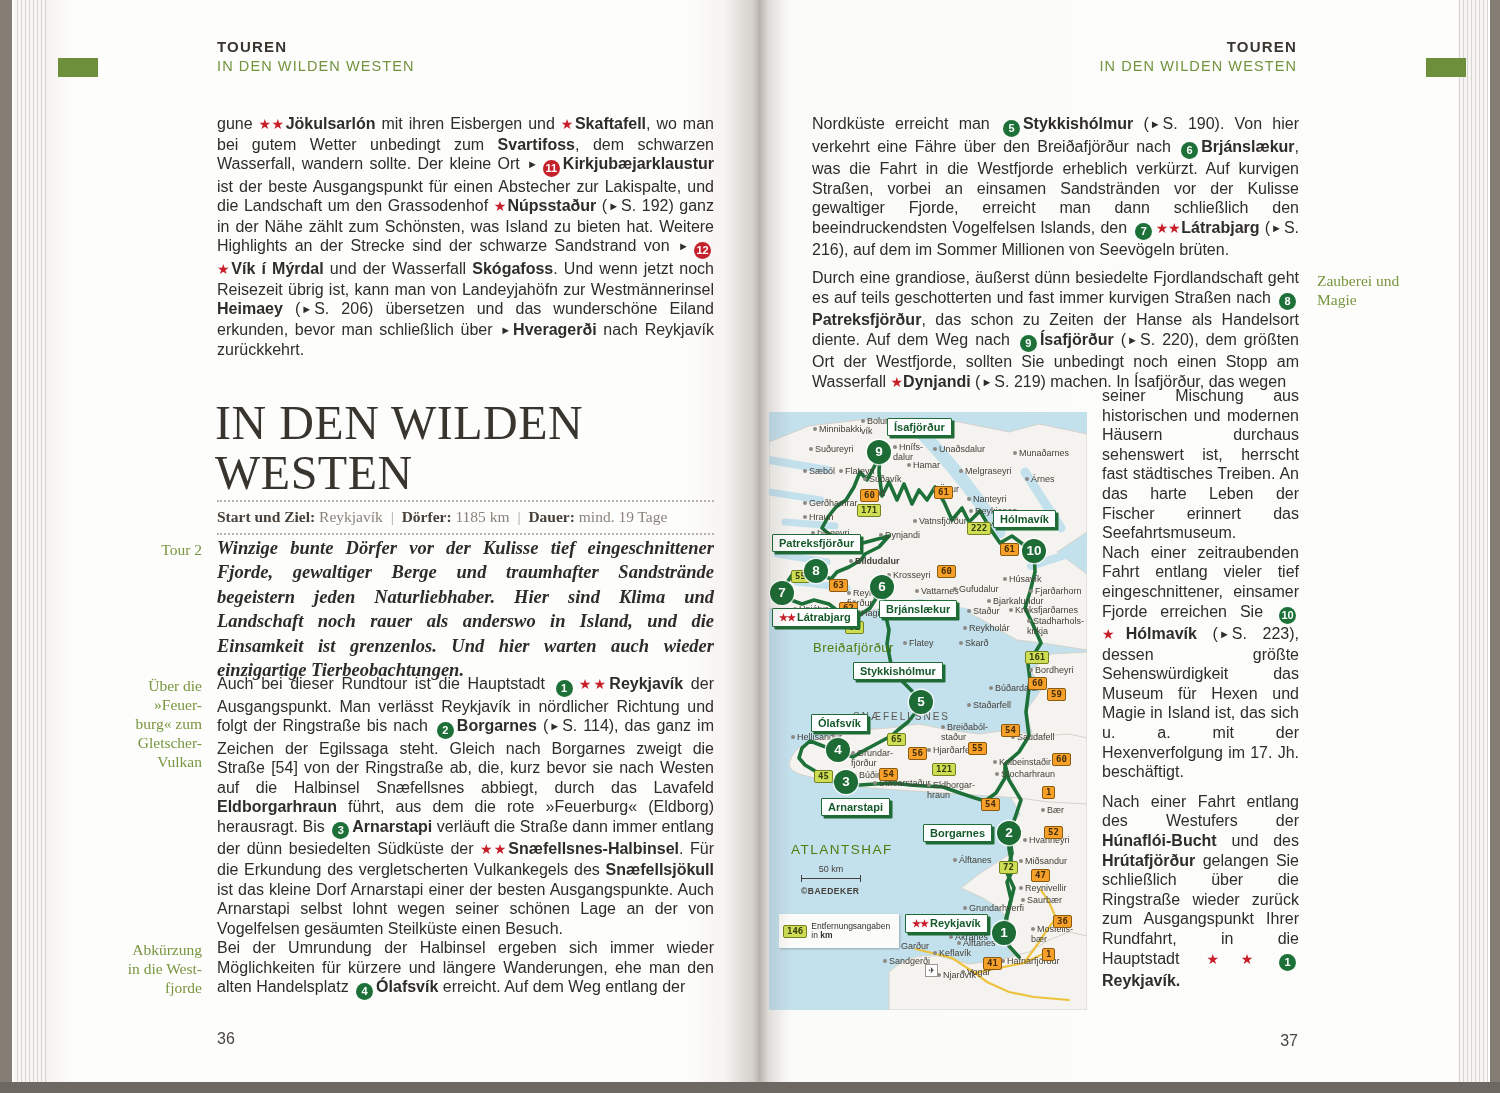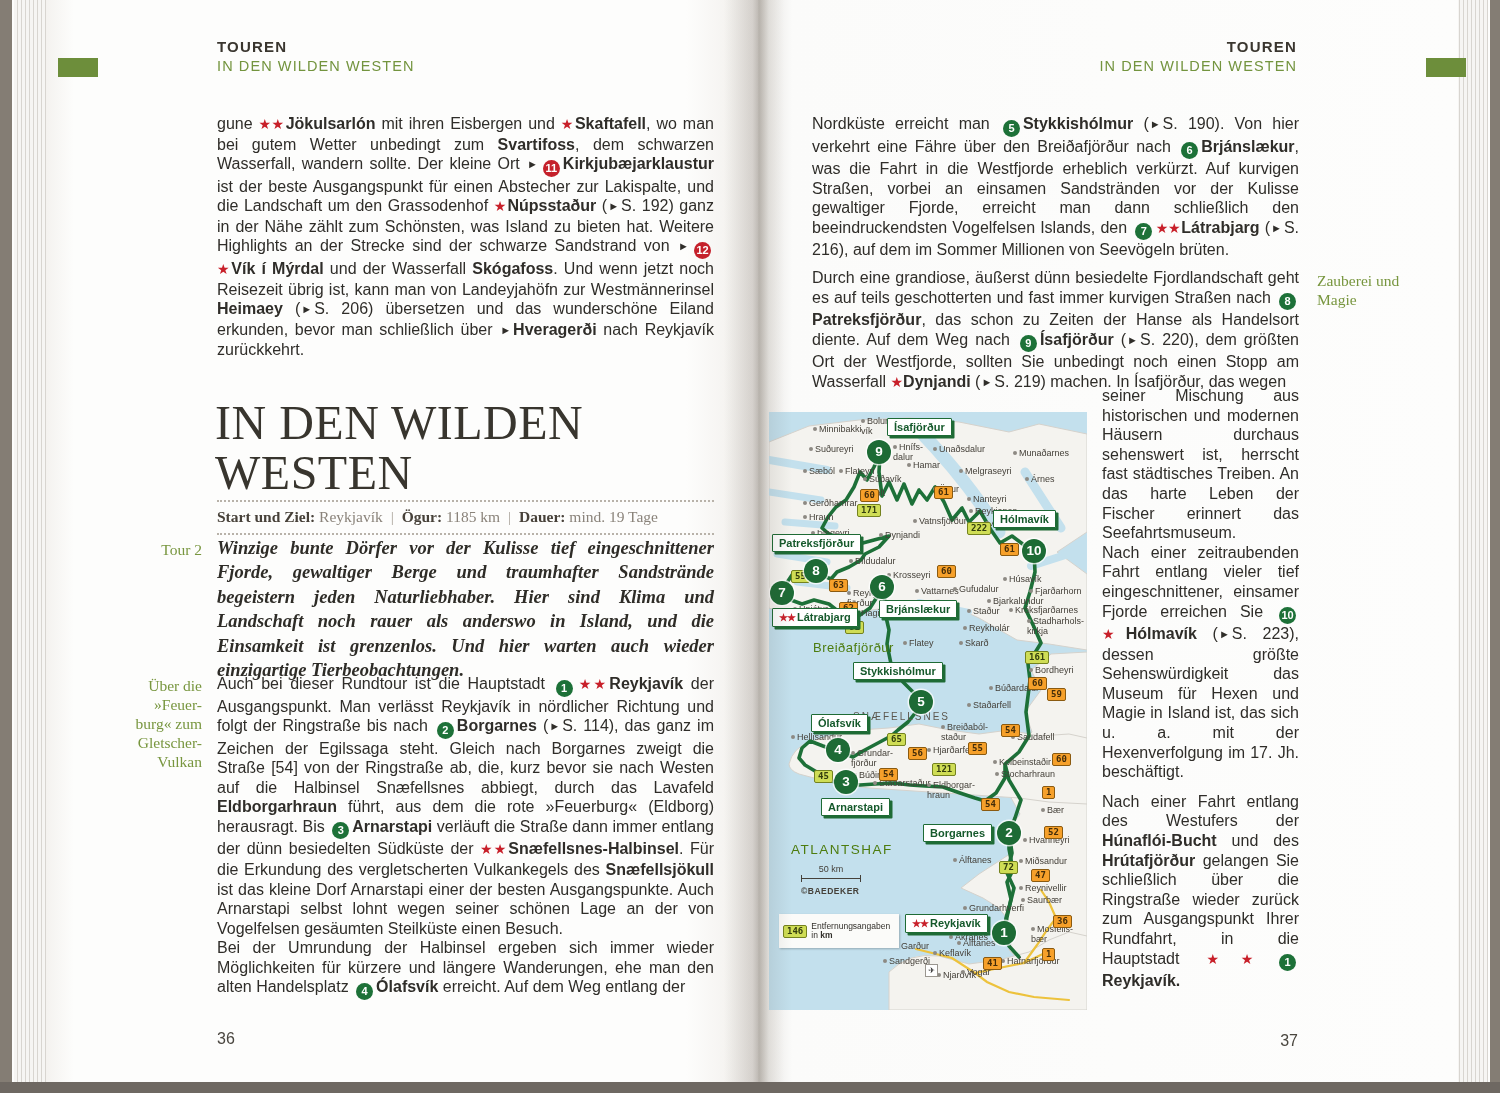--- a/index.html
+++ b/index.html
@@ -95,37 +95,40 @@
     <div class="abs ptitle" style="left:171px;top:58px;">IN DEN WILDEN WESTEN</div>
 
     <div class="abs body-text" style="left:171px;top:114px;width:497px;"><span>gune </span><span class="s-star">★★</span><span class="s-b">Jökulsarlón</span><span> mit ihren Eisbergen und </span><span class="s-star">★</span><span class="s-b">Skaftafell</span><span>, wo man bei gutem Wetter unbedingt zum </span><span class="s-b">Svartifoss</span><span>, dem schwarzen Wasserfall, wandern sollte. Der kleine Ort </span><span class="s-arrow">►</span><span class="s-cr">11</span><span class="s-b">Kirkjubæjarklaustur</span><span> ist der beste Ausgangspunkt für einen Abstecher zur Lakispalte, und die Landschaft um den Grassodenhof </span><span class="s-star">★</span><span class="s-b">Núpsstaður</span><span> (</span><span class="s-arrow">►</span><span>S. 192) ganz in der Nähe zählt zum Schönsten, was Island zu bieten hat. Weitere Highlights an der Strecke sind der schwarze Sandstrand von </span><span class="s-arrow">►</span><span class="s-cr">12</span><span class="s-star">★</span><span class="s-b">Vík í Mýrdal</span><span> und der Wasserfall </span><span class="s-b">Skógafoss</span><span>. Und wenn jetzt noch Reisezeit übrig ist, kann man von Landeyjahöfn zur Westmännerinsel </span><span class="s-b">Heimaey</span><span> (</span><span class="s-arrow">►</span><span>S. 206) übersetzen und das wunderschöne Eiland erkunden, bevor man schließlich über </span><span class="s-arrow">►</span><span class="s-b">Hveragerði</span><span> nach Reykjavík zurückkehrt.</span></div>
 
     <div class="abs headline" style="left:169px;top:398px;width:480px;">IN DEN WILDEN WESTEN</div>
 
     <div class="abs tourinfo" style="left:171px;top:500px;width:497px;">
       <b>Start und Ziel:</b>
       <span>Reykjavík</span>
       <span class="ti-sep">|</span>
-      <b>Ögur:</b>
+      <b>Dörfer:</b>
       <span>1185 km</span>
       <span class="ti-sep">|</span>
       <b>Dauer:</b>
       <span>mind. 19 Tage</span>
     </div>
 
     <div class="abs margin-note mright" style="left:26px;top:540px;width:130px;">Tour 2</div>
     <div class="abs margin-note mright" style="left:26px;top:676px;width:130px;">Über die
 »Feuer-
 burg« zum
 Gletscher-
 Vulkan</div>
 
     <div class="abs lead" style="left:171px;top:536px;width:497px;">Winzige bunte Dörfer vor der Kulisse tief eingeschnittener Fjorde, gewaltiger Berge und traumhafter Sandstrände begeistern jeden Naturliebhaber. Hier sind Klima und Landschaft noch rauer als anderswo in Island, und die Einsamkeit ist grenzenlos. Und hier warten auch wieder einzigartige Tierbeobachtungen.</div>
     <div class="abs body-text" style="left:171px;top:674px;width:497px;"><span>Auch bei dieser Rundtour ist die Hauptstadt </span><span class="s-cg">1</span><span class="s-star">★★</span><span class="s-b">Reykjavík</span><span> der Ausgangspunkt. Man verlässt Reykjavík in nördlicher Richtung und folgt der Ringstraße bis nach </span><span class="s-cg">2</span><span class="s-b">Borgarnes</span><span> (</span><span class="s-arrow">►</span><span>S. 114), das ganz im Zeichen der Egilssaga steht. Gleich nach Borgarnes zweigt die Straße [54] von der Ringstraße ab, die, kurz bevor sie nach Westen auf die Halbinsel Snæfellsnes abbiegt, durch das Lavafeld </span><span class="s-b">Eldborgarhraun</span><span> führt, aus dem die rote »Feuerburg« (Eldborg) herausragt. Bis </span><span class="s-cg">3</span><span class="s-b">Arnarstapi</span><span> verläuft die Straße dann immer entlang der dünn besiedelten Südküste der </span><span class="s-star">★★</span><span class="s-b">Snæfellsnes-Halbinsel</span><span>. Für die Erkundung des vergletscherten Vulkankegels des </span><span class="s-b">Snæfellsjökull</span><span> ist das kleine Dorf Arnarstapi einer der besten Ausgangspunkte. Auch Arnarstapi selbst lohnt wegen seiner schönen Lage an der von Vogelfelsen gesäumten Steilküste einen Besuch.</span></div>
 
+    <div class="abs margin-note mright" style="left:26px;top:940px;width:130px;">Abkürzung
+in die West-
+fjorde</div>
     <div class="abs body-text" style="left:171px;top:938px;width:497px;"><span>Bei der Umrundung der Halbinsel ergeben sich immer wieder Möglichkeiten für kürzere und längere Wanderungen, ehe man den alten Handelsplatz </span><span class="s-cg">4</span><span class="s-b">Ólafsvík</span><span> erreicht. Auf dem Weg entlang der</span></div>
 
     <div class="abs pagenum" style="left:171px;top:1030px;">36</div>
   </div>
 
   <div id="page-right">
     <div class="abs tab" style="left:668px;top:58px;"></div>
     <div class="abs kicker" style="left:239px;top:38px;width:300px;text-align:right;">TOUREN</div>
     <div class="abs ptitle" style="left:239px;top:58px;width:300px;text-align:right;">IN DEN WILDEN WESTEN</div>
 
@@ -202,21 +205,21 @@
         <div class="place" style="left: 94px; top: 62px;"><span class="dot"></span>Súðavík</div>
         <div class="place" style="left: 94px; top: 76px;"><span class="dot"></span>Holt</div>
         <div class="place" style="left: 164px; top: 72px;"><span class="dot"></span>Ögur</div>
         <div class="place" style="left: 198px; top: 82px;"><span class="dot"></span>Nanteyri</div>
         <div class="place" style="left: 200px; top: 94px;"><span class="dot"></span>Reykjanes</div>
         <div class="place" style="left: 216px; top: 106px;"><span class="dot"></span>Arngerðeyri</div>
         <div class="place" style="left: 144px; top: 104px;"><span class="dot"></span>Vatnsfjörður</div>
         <div class="place" style="left: 42px; top: 116px;"><span class="dot"></span>Þingeyri</div>
         <div class="place" style="left: 46px; top: 130px;"><span class="dot"></span>Hrafnseyri</div>
         <div class="place" style="left: 110px; top: 118px;"><span class="dot"></span>Dynjandi</div>
-        <div class="place" style="left: 80px; top: 144px;"><span class="dot"></span>Bíldudalur</div>
+        <div class="place" style="left: 80px; top: 144px; font-weight: bold;"><span class="dot"></span>Bíldudalur</div>
         <div class="place" style="left: 118px; top: 158px;"><span class="dot"></span>Krosseyri</div>
         <div class="place" style="left: 146px; top: 174px;"><span class="dot"></span>Vattarnes</div>
         <div class="place" style="left: 184px; top: 172px;"><span class="dot"></span>Gufudalur</div>
         <div class="place" style="left: 234px; top: 162px;"><span class="dot"></span>Húsavík</div>
         <div class="place" style="left: 260px; top: 174px;"><span class="dot"></span>Fjarðarhorn</div>
         <div class="place" style="left: 218px; top: 184px;"><span class="dot"></span>Bjarkalundur</div>
         <div class="place" style="left: 240px; top: 193px;"><span class="dot"></span>Króksfjarðarnes</div>
         <div class="place" style="left: 24px; top: 192px;"><span class="dot"></span>Hnjótur</div>
         <div class="place" style="left: 86px; top: 196px;"><span class="dot"></span>Hagi</div>
         <div class="place" style="left: 78px; top: 176px;"><span class="dot"></span>Reykjar-

